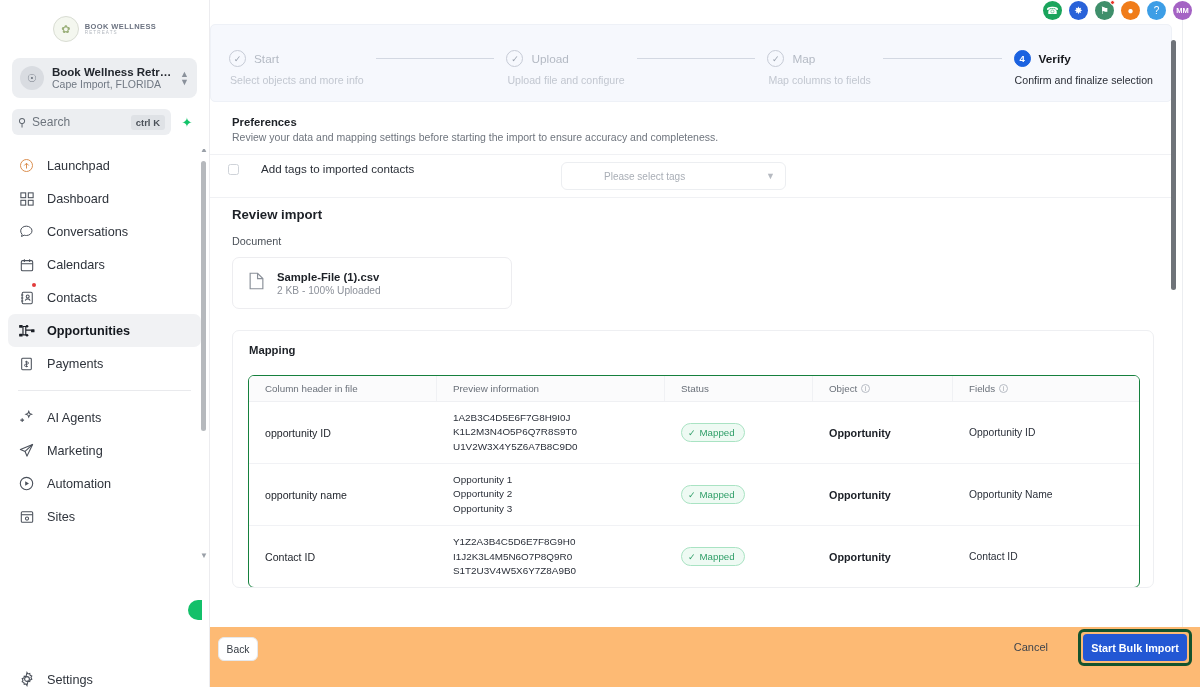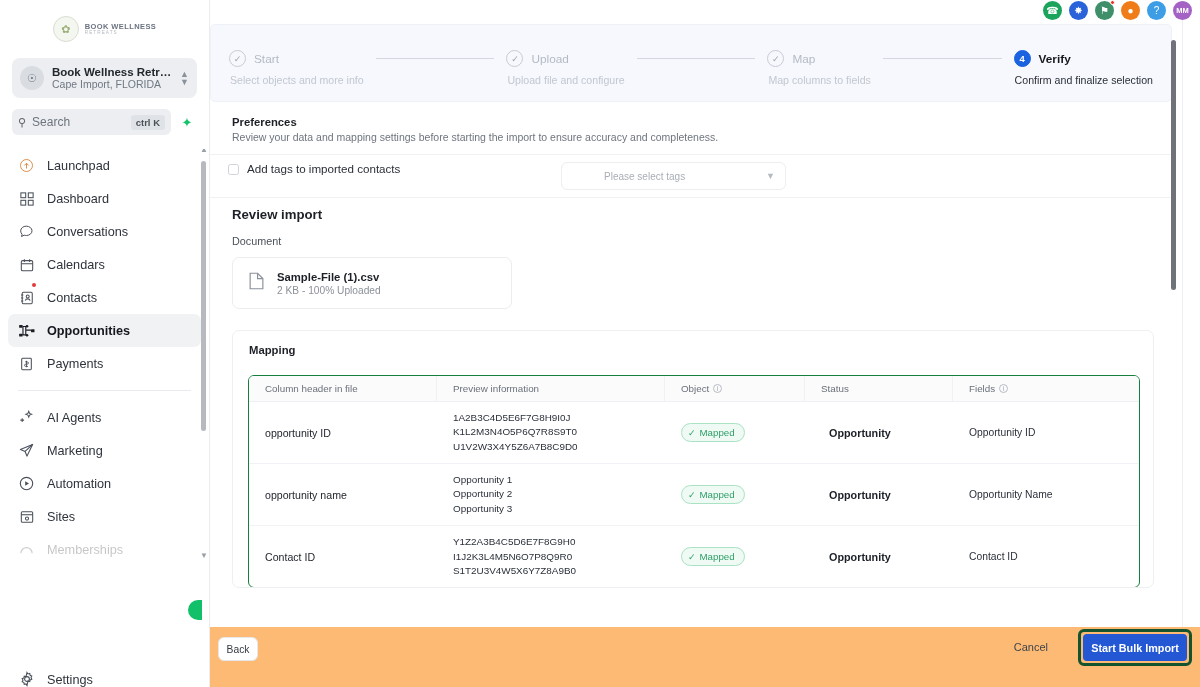--- a/index.html
+++ b/index.html
@@ -97,21 +97,21 @@
   .step.current .step-desc { color:#2c3038; }
   .step-line { flex:1; height:1px; background:#d3d8e2; margin: 8px 12px 0 12px; min-width:40px; }
 
   .pref-card {
     position:absolute; left:0; top:96px; width:962px; height:90px;
     background:#fff; border-bottom:1px solid #f0f1f4;
   }
   .pref-title { position:absolute; left:22px; top:8px; font-size:11.3px; font-weight:700; color:#1d2127; }
   .pref-sub { position:absolute; left:22px; top:23px; font-size:10.5px; color:#6f757e; }
   .pref-div { position:absolute; left:0; top:46px; width:962px; height:1px; background:#f0f1f4; }
-  .chk-row { position:absolute; left:228px; top:65px; display:flex; align-items:flex-end; gap:8px; }
+  .chk-row { position:absolute; left:228px; top:65px; display:flex; align-items:flex-end; gap:22px; }
   .chkbox { width:11px;height:11px;border:1px solid #cfd3d9;border-radius:2.5px;background:#fff;cursor:pointer; }
   .chk-label { font-size:11.6px; color:#2b3038; }
   .tagsel {
     position:absolute; left:351px; top:150px; width:225px; height:28px;
     border:1px solid #eceef1; border-radius:6px; background:#fff;
     display:flex; align-items:center; padding: 0 10px; cursor:pointer;
   }
   .tagsel .ph { flex:1; font-size:10px; color:#a9aeb6;margin-left:32px; }
   .tagsel .cv { font-size:9px; color:#b6bac1; }
 
@@ -308,28 +308,20 @@
       <div class="navitem">
         <span class="ic">
           <svg width="14" height="14" viewBox="0 0 16 16" fill="none" stroke="#4a505a" stroke-width="1.2">
               <rect x="1.5" y="2" width="13" height="12" rx="1.2"></rect>
               <path d="M1.5 5.4h13"></path>
               <circle cx="8" cy="9.8" r="1.8"></circle>
             </svg>
         </span>
         <span class="lb">Sites</span>
       </div>
-      <div class="navitem faded">
-        <span class="ic">
-          <svg width="15" height="15" viewBox="0 0 16 16" fill="none" stroke="#4a505a" stroke-width="1.2">
-              <path d="M2 12a6 6 0 1112 0"></path>
-            </svg>
-        </span>
-        <span class="lb">Memberships</span>
-      </div>
 
       <div class="nav-scroll">
         <div class="thumb"></div>
       </div>
       <div class="nav-arrow" style="top:-4px">▲</div>
       <div class="nav-arrow" style="top:402px">▼</div>
     </div>
 
     <div class="settings-row">
       <span class="ic" style="width:17px;display:flex;align-items:center;justify-content:center">
@@ -420,25 +412,25 @@
       </div>
     </div>
 
     <div class="mapcard">
       <div class="map-title">Mapping</div>
 
       <div class="maptable">
         <div class="thead">
           <div class="th c1">Column header in file</div>
           <div class="th c2">Preview information</div>
+          <div class="th c3">Status</div>
           <div class="th c4">
             <span>Object</span>
               <span class="infoi">i</span>
           </div>
-          <div class="th c3">Status</div>
           <div class="th c5">
             <span>Fields</span>
               <span class="infoi">i</span>
           </div>
         </div>
 
         <div class="trow">
           <div class="td c1">opportunity ID</div>
           <div class="td c2 pv">
             <div>1A2B3C4D5E6F7G8H9I0J</div>

